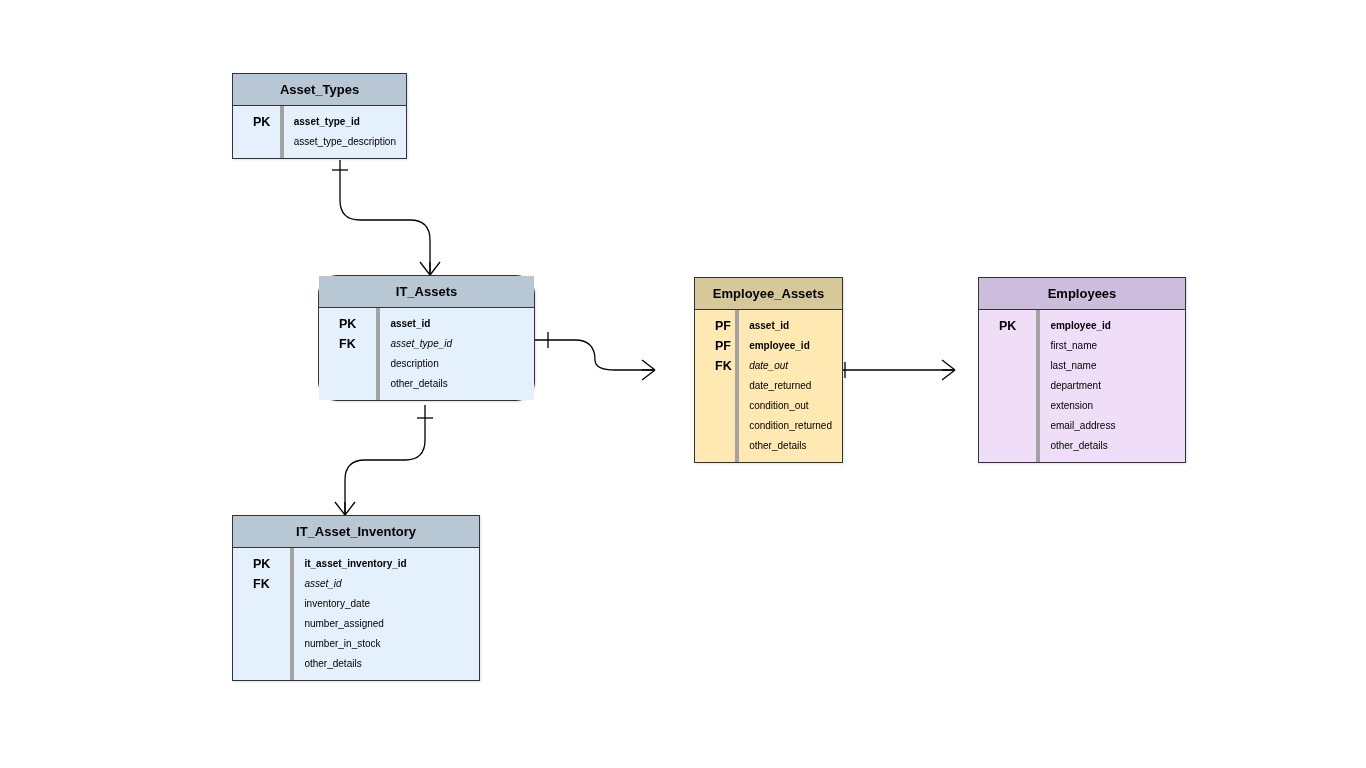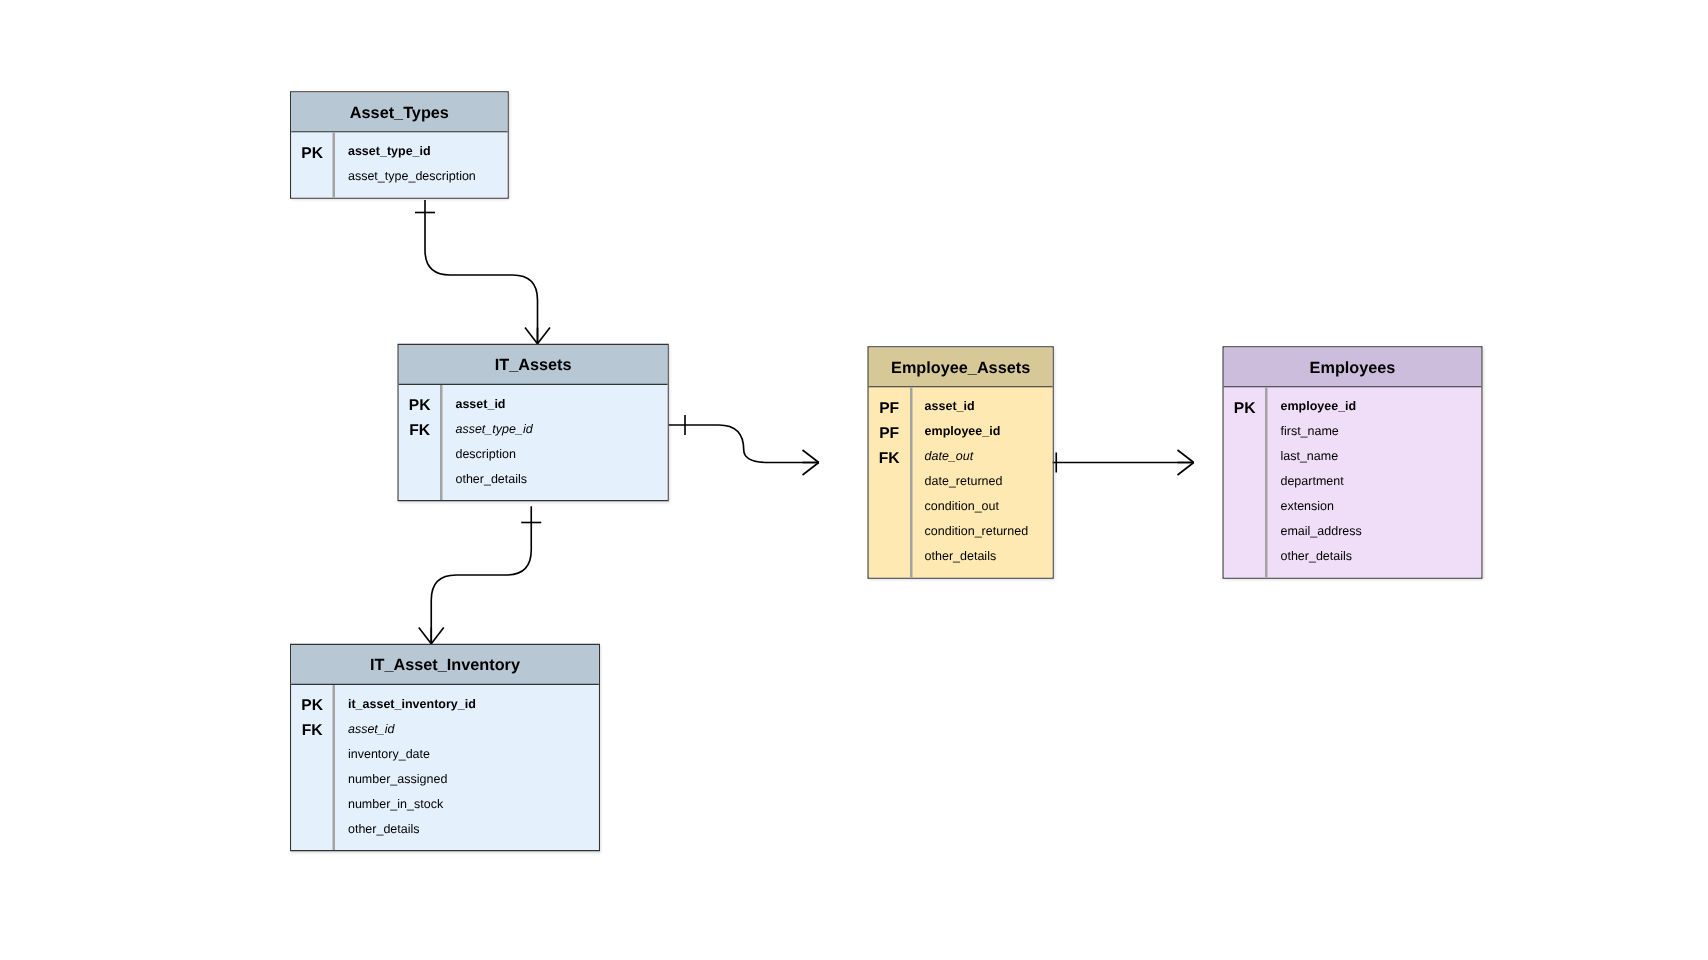--- a/index.html
+++ b/index.html
@@ -24,28 +24,27 @@
     text-align: center;
     font-weight: 700;
     padding: 8px 6px;
     border-bottom: 1px solid #333;
     box-sizing: border-box;
   }
   .entity-body {
     display: flex;
   }
   .keys-col {
-    border-right: 2px solid #a3a3a3;
-    padding: 6px 8px;
+    border-right: 4px solid #a3a3a3;
+    padding: 6px 20px;
     min-width: 28px;
     box-sizing: border-box;
     font-weight: 700;
     font-size: 12.5px;
     line-height: 20px;
-    text-align: center;
   }
   .fields-col {
     padding: 6px 10px;
     box-sizing: border-box;
     font-size: 10px;
     line-height: 20px;
     flex: 1;
   }
   .bold { font-weight: 700; }
   .italic { font-style: italic; }
@@ -113,21 +112,21 @@
       <div>PK</div>
       <div></div>
     </div>
     <div class="fields-col">
       <div class="bold">asset_type_id</div>
       <div>asset_type_description</div>
     </div>
   </div>
 </div>
 
-<div class="entity" style="left:318px; top:275px; width:217px;">
+<div class="entity" style="left:318px; top:275px; width:217px;border-radius:19px;">
   <div class="entity-header blue-header">IT_Assets</div>
   <div class="entity-body blue-body">
     <div class="keys-col">
       <div>PK</div>
       <div>FK</div>
       <div>&nbsp;</div>
       <div>&nbsp;</div>
     </div>
     <div class="fields-col">
       <div class="bold">asset_id</div>

